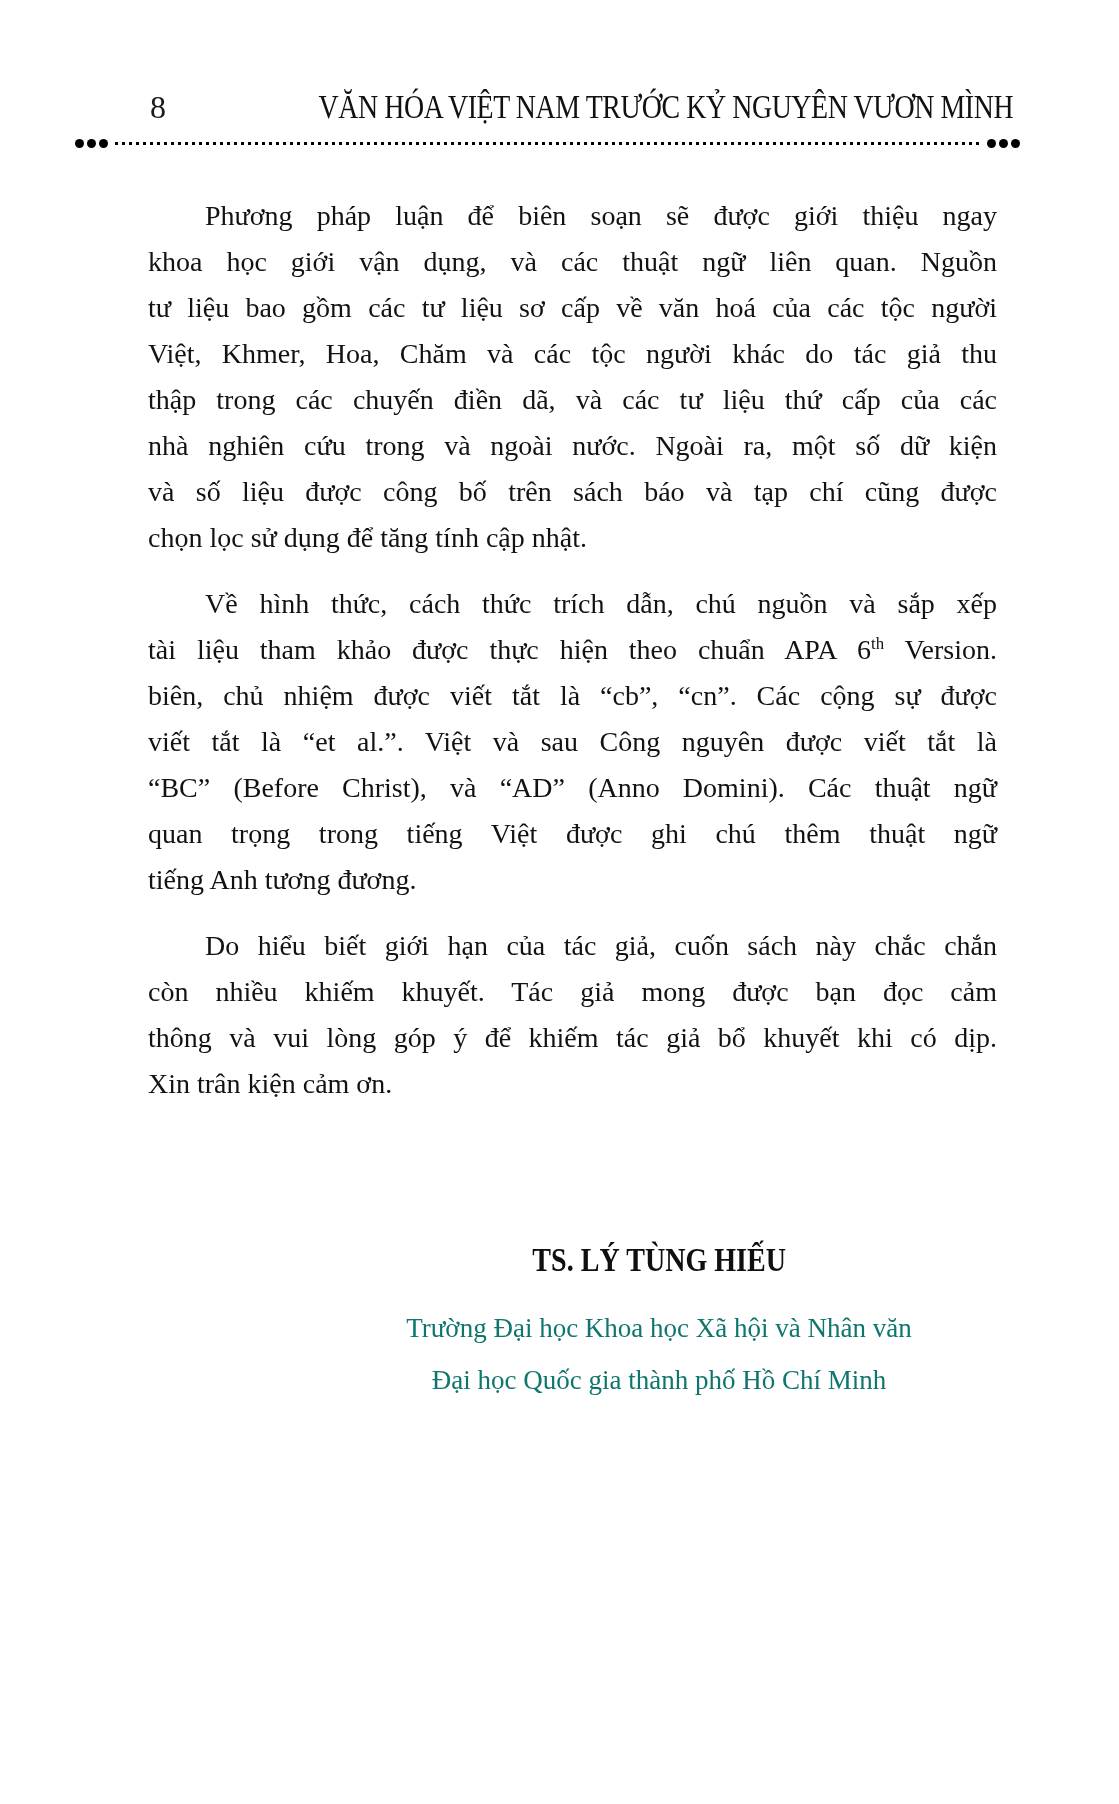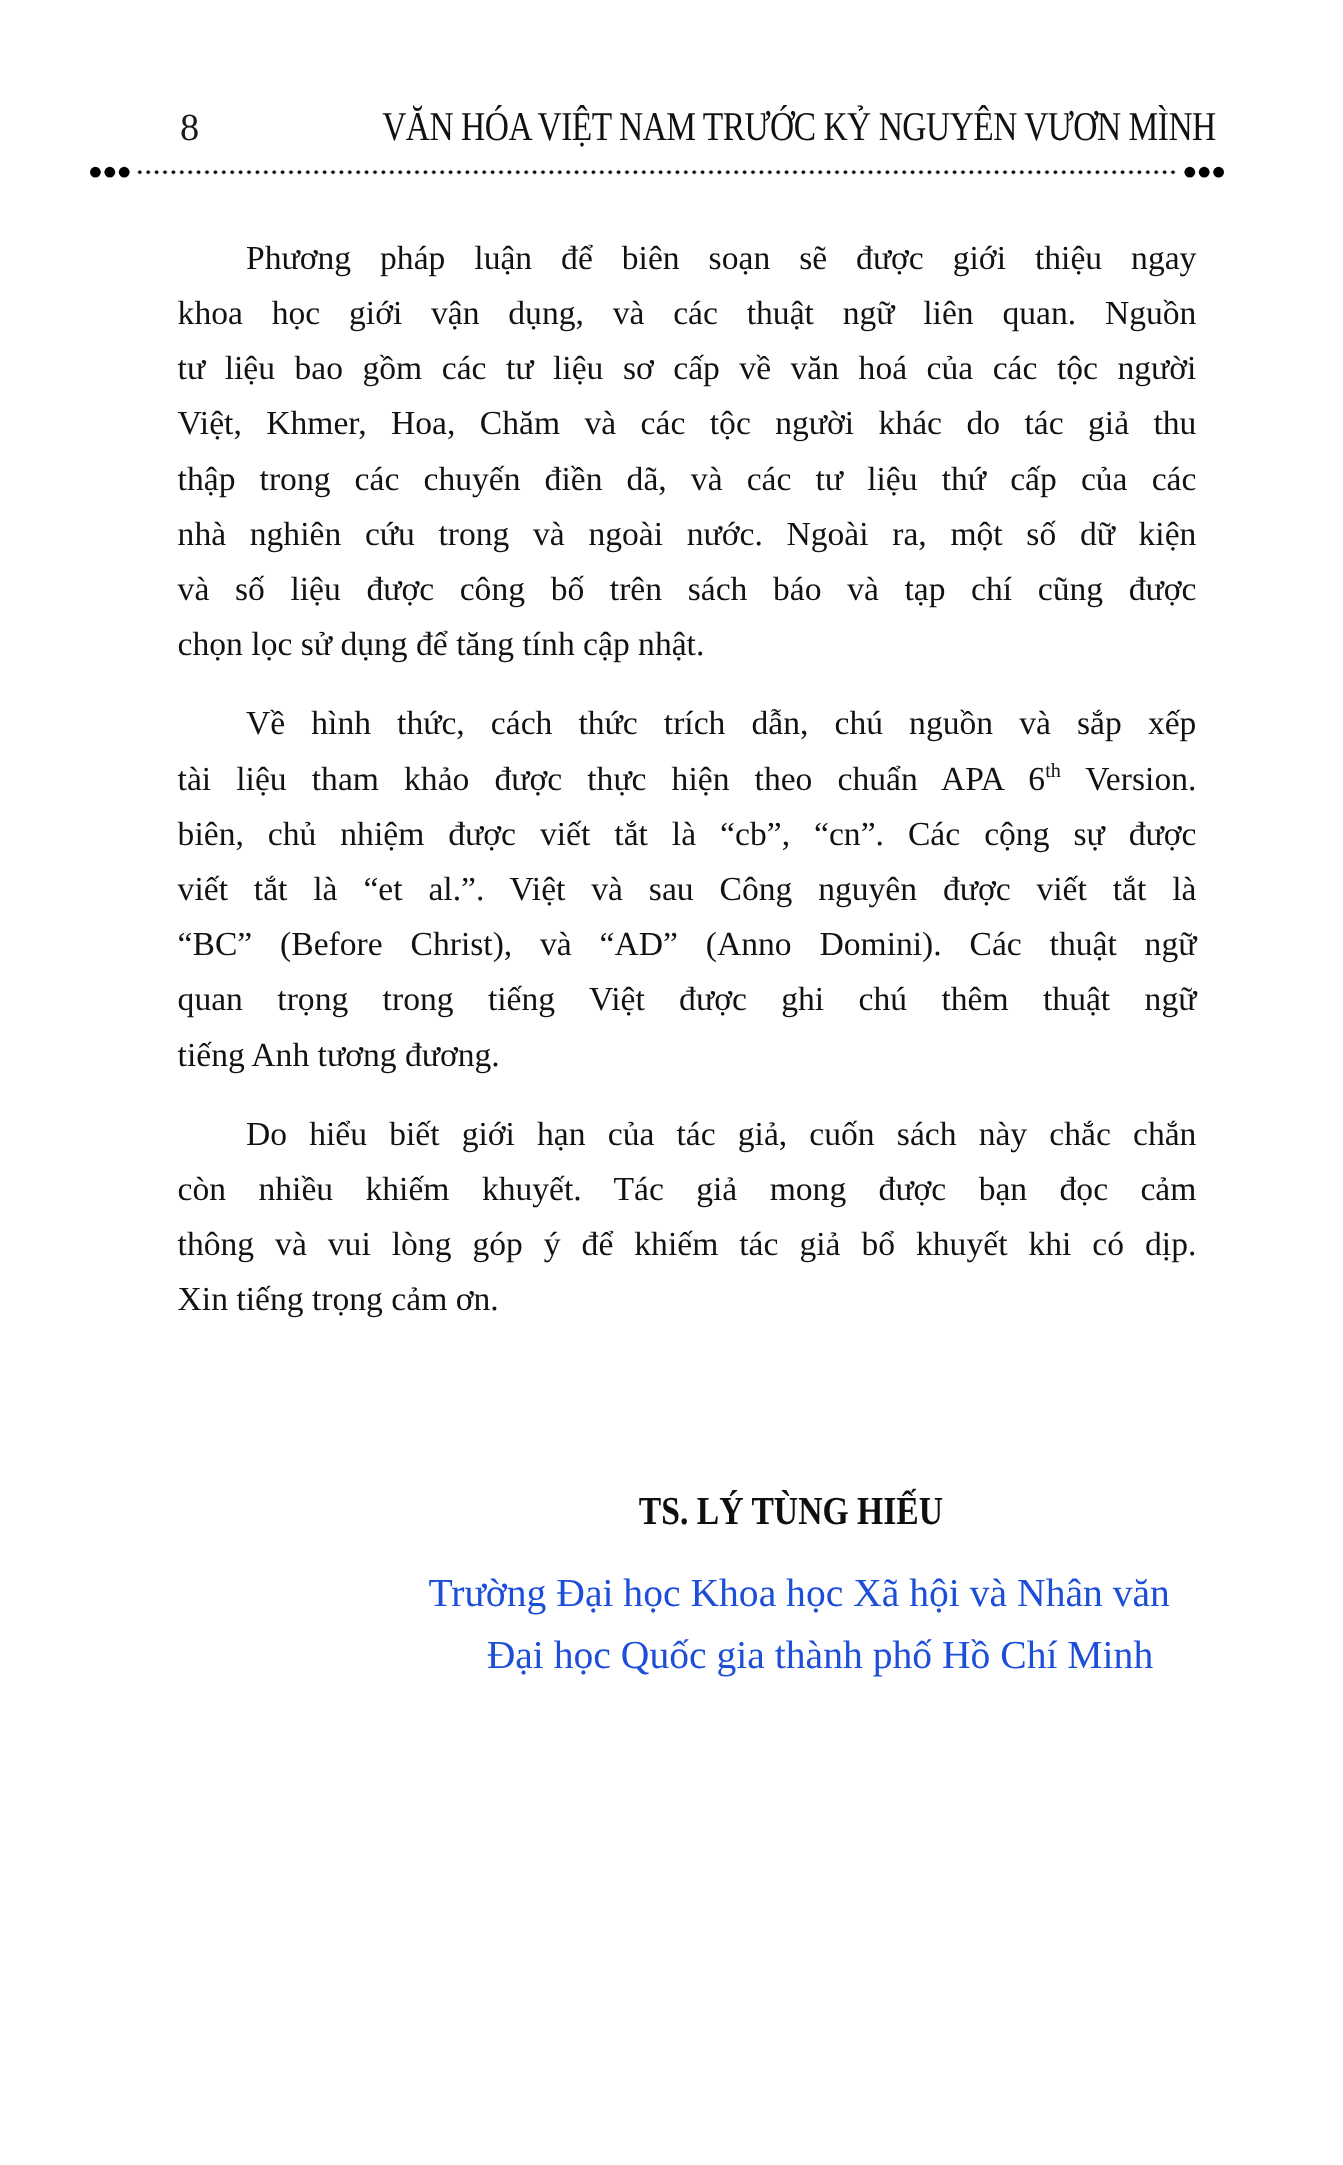--- a/index.html
+++ b/index.html
@@ -70,24 +70,23 @@
   .sig-name{
     font-size:33px;line-height:40px;font-weight:bold;
     white-space:nowrap;
     display:inline-block;
     transform:scaleX(0.85);
     transform-origin:center center;
     margin-bottom:22px;
     color:#0f0f0f;
   }
   .sig-affiliations .sig-aff{
-    font-size:33px;line-height:52px;
+    font-size:27px;line-height:52px;
     white-space:nowrap;
-    color:#1d4ed8;
-    text-align:right;
+    color:#0f766e;
   }
 </style>
 </head>
 <body>
 
 <div class="page">
 
   <div class="header">
     <span class="page-number">8</span>
     <span class="header-title">VĂN HÓA VIỆT NAM TRƯỚC KỶ NGUYÊN VƯƠN MÌNH</span>
@@ -124,21 +123,21 @@
         <div class="line"><span>biên, chủ nhiệm được viết tắt là “cb”, “cn”. Các cộng sự được</span></div>
         <div class="line"><span>viết tắt là “et al.”. Việt và sau Công nguyên được viết tắt là</span></div>
         <div class="line"><span>“BC” (Before Christ), và “AD” (Anno Domini). Các thuật ngữ</span></div>
         <div class="line"><span>quan trọng trong tiếng Việt được ghi chú thêm thuật ngữ</span></div>
         <div class="line last"><span>tiếng Anh tương đương.</span></div>
       </div>
       <div class="para">
         <div class="line first"><span>Do hiểu biết giới hạn của tác giả, cuốn sách này chắc chắn</span></div>
         <div class="line"><span>còn nhiều khiếm khuyết. Tác giả mong được bạn đọc cảm</span></div>
         <div class="line"><span>thông và vui lòng góp ý để khiếm tác giả bổ khuyết khi có dịp.</span></div>
-        <div class="line last"><span>Xin tiếng trọng cảm ơn.</span></div>
+        <div class="line last"><span>Xin trân kiện cảm ơn.</span></div>
       </div>
     </div>
 
   <div class="signature">
     <div>
       <span class="sig-name">TS. LÝ TÙNG HIẾU</span>
     </div>
     <div class="sig-affiliations">
       <div class="sig-aff">Trường Đại học Khoa học Xã hội và Nhân văn</div>
       <div class="sig-aff">Đại học Quốc gia thành phố Hồ Chí Minh</div>

